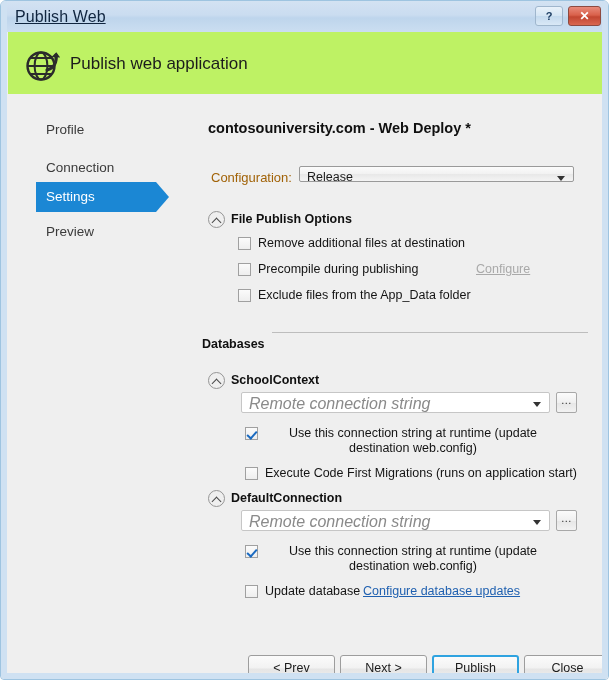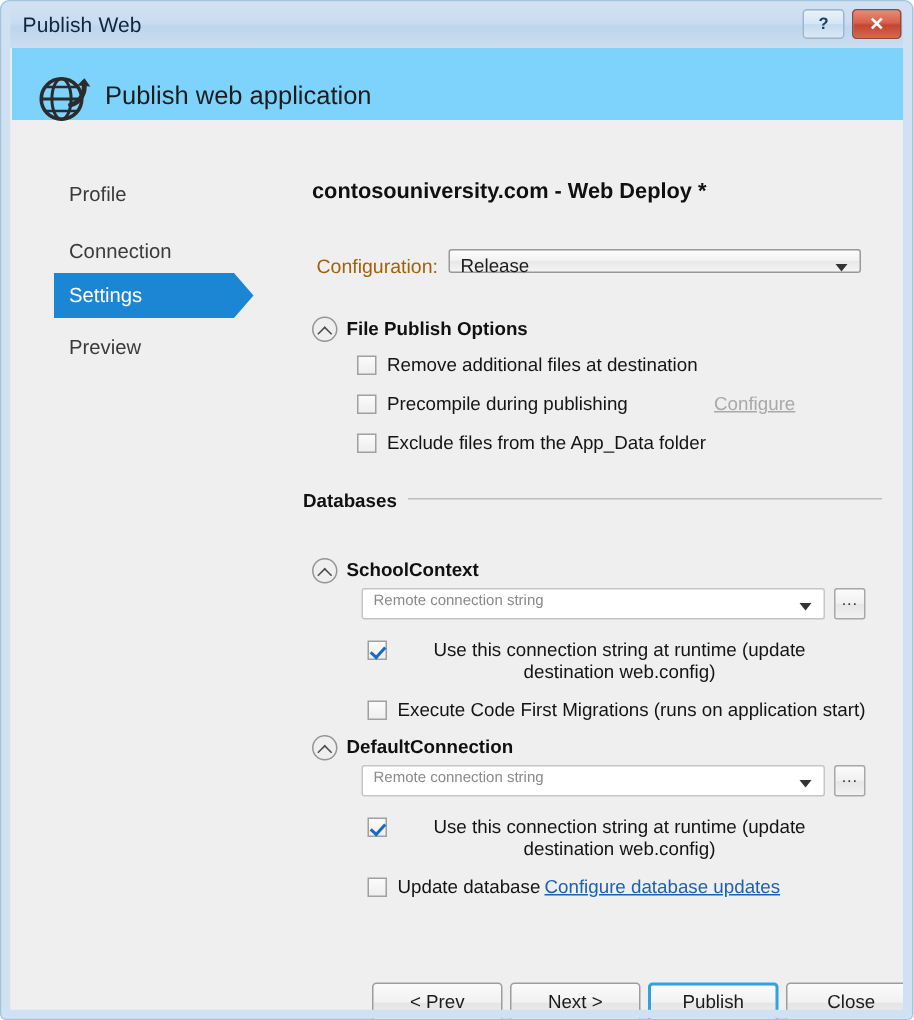--- a/index.html
+++ b/index.html
@@ -44,23 +44,24 @@
     left: 0; top: 0;
     width: 609px;
     height: 31px;
     background: linear-gradient(to bottom, #d3e2f2 0%, #cadcf0 45%, #bed5ec 55%, #cbdef1 100%);
     border-radius: 5px 5px 0 0;
   }
   #title-text {
     position: absolute;
     left: 14px;
     top: 7px;
-    font-size: 14px;
+    font-size: 16px;
     color: #10253f;
     letter-spacing: .1px;
+    text-decoration: underline;
   }
   .cap-btn {
     position: absolute;
     top: 5px;
     height: 20px;
     border-radius: 3px;
     box-sizing: border-box;
     font-size: 11px;
     line-height: 18px;
     text-align: center;
@@ -81,22 +82,22 @@
     color: #ffffff;
     font-weight: bold;
     font-size: 12px;
   }
 
   
   #banner {
     position: absolute;
     left: 7px; top: 31px;
     width: 595px;
-    height: 48px;
-    background: #7dd3fc;
+    height: 62px;
+    background: #bef264;
   }
   #globe-icon {
     position: absolute;
     left: 15px;
     top: 12px;
     width: 42px;
     height: 42px;
   }
   #banner-title {
     position: absolute;
@@ -274,21 +275,21 @@
 
   
   #db-group {
     position: absolute;
     left: 9px;
     top: 226px;
     width: 390px;
   }
   #db-group-label {
     position: absolute;
-    left: 0; top: 3px;
+    left: 0; top: 13px;
     font-size: 12.5px;
     font-weight: bold;
     color: #101010;
     background: #efefef;
     padding-right: 6px;
     z-index: 2;
   }
   #db-group-rule {
     position: absolute;
     left: 70px;
@@ -305,21 +306,22 @@
     height: 21px;
     box-sizing: border-box;
     border: 1px solid #c6c6c6;
     border-radius: 2px;
     background: #ffffff;
   }
   .conn-combo .ph {
     position: absolute;
     left: 7px;
     top: 2px;
-    font-size: 10px;
+    font-size: 16px;
+    font-style: italic;
     color: #8a8a8a;
   }
   .browse-btn {
     position: absolute;
     width: 21px;
     height: 21px;
     box-sizing: border-box;
     border: 1px solid #a8a8a8;
     border-radius: 2px;
     background: linear-gradient(to bottom, #fbfbfb 0%, #f0f0f0 50%, #e6e6e6 51%, #f2f2f2 100%);

